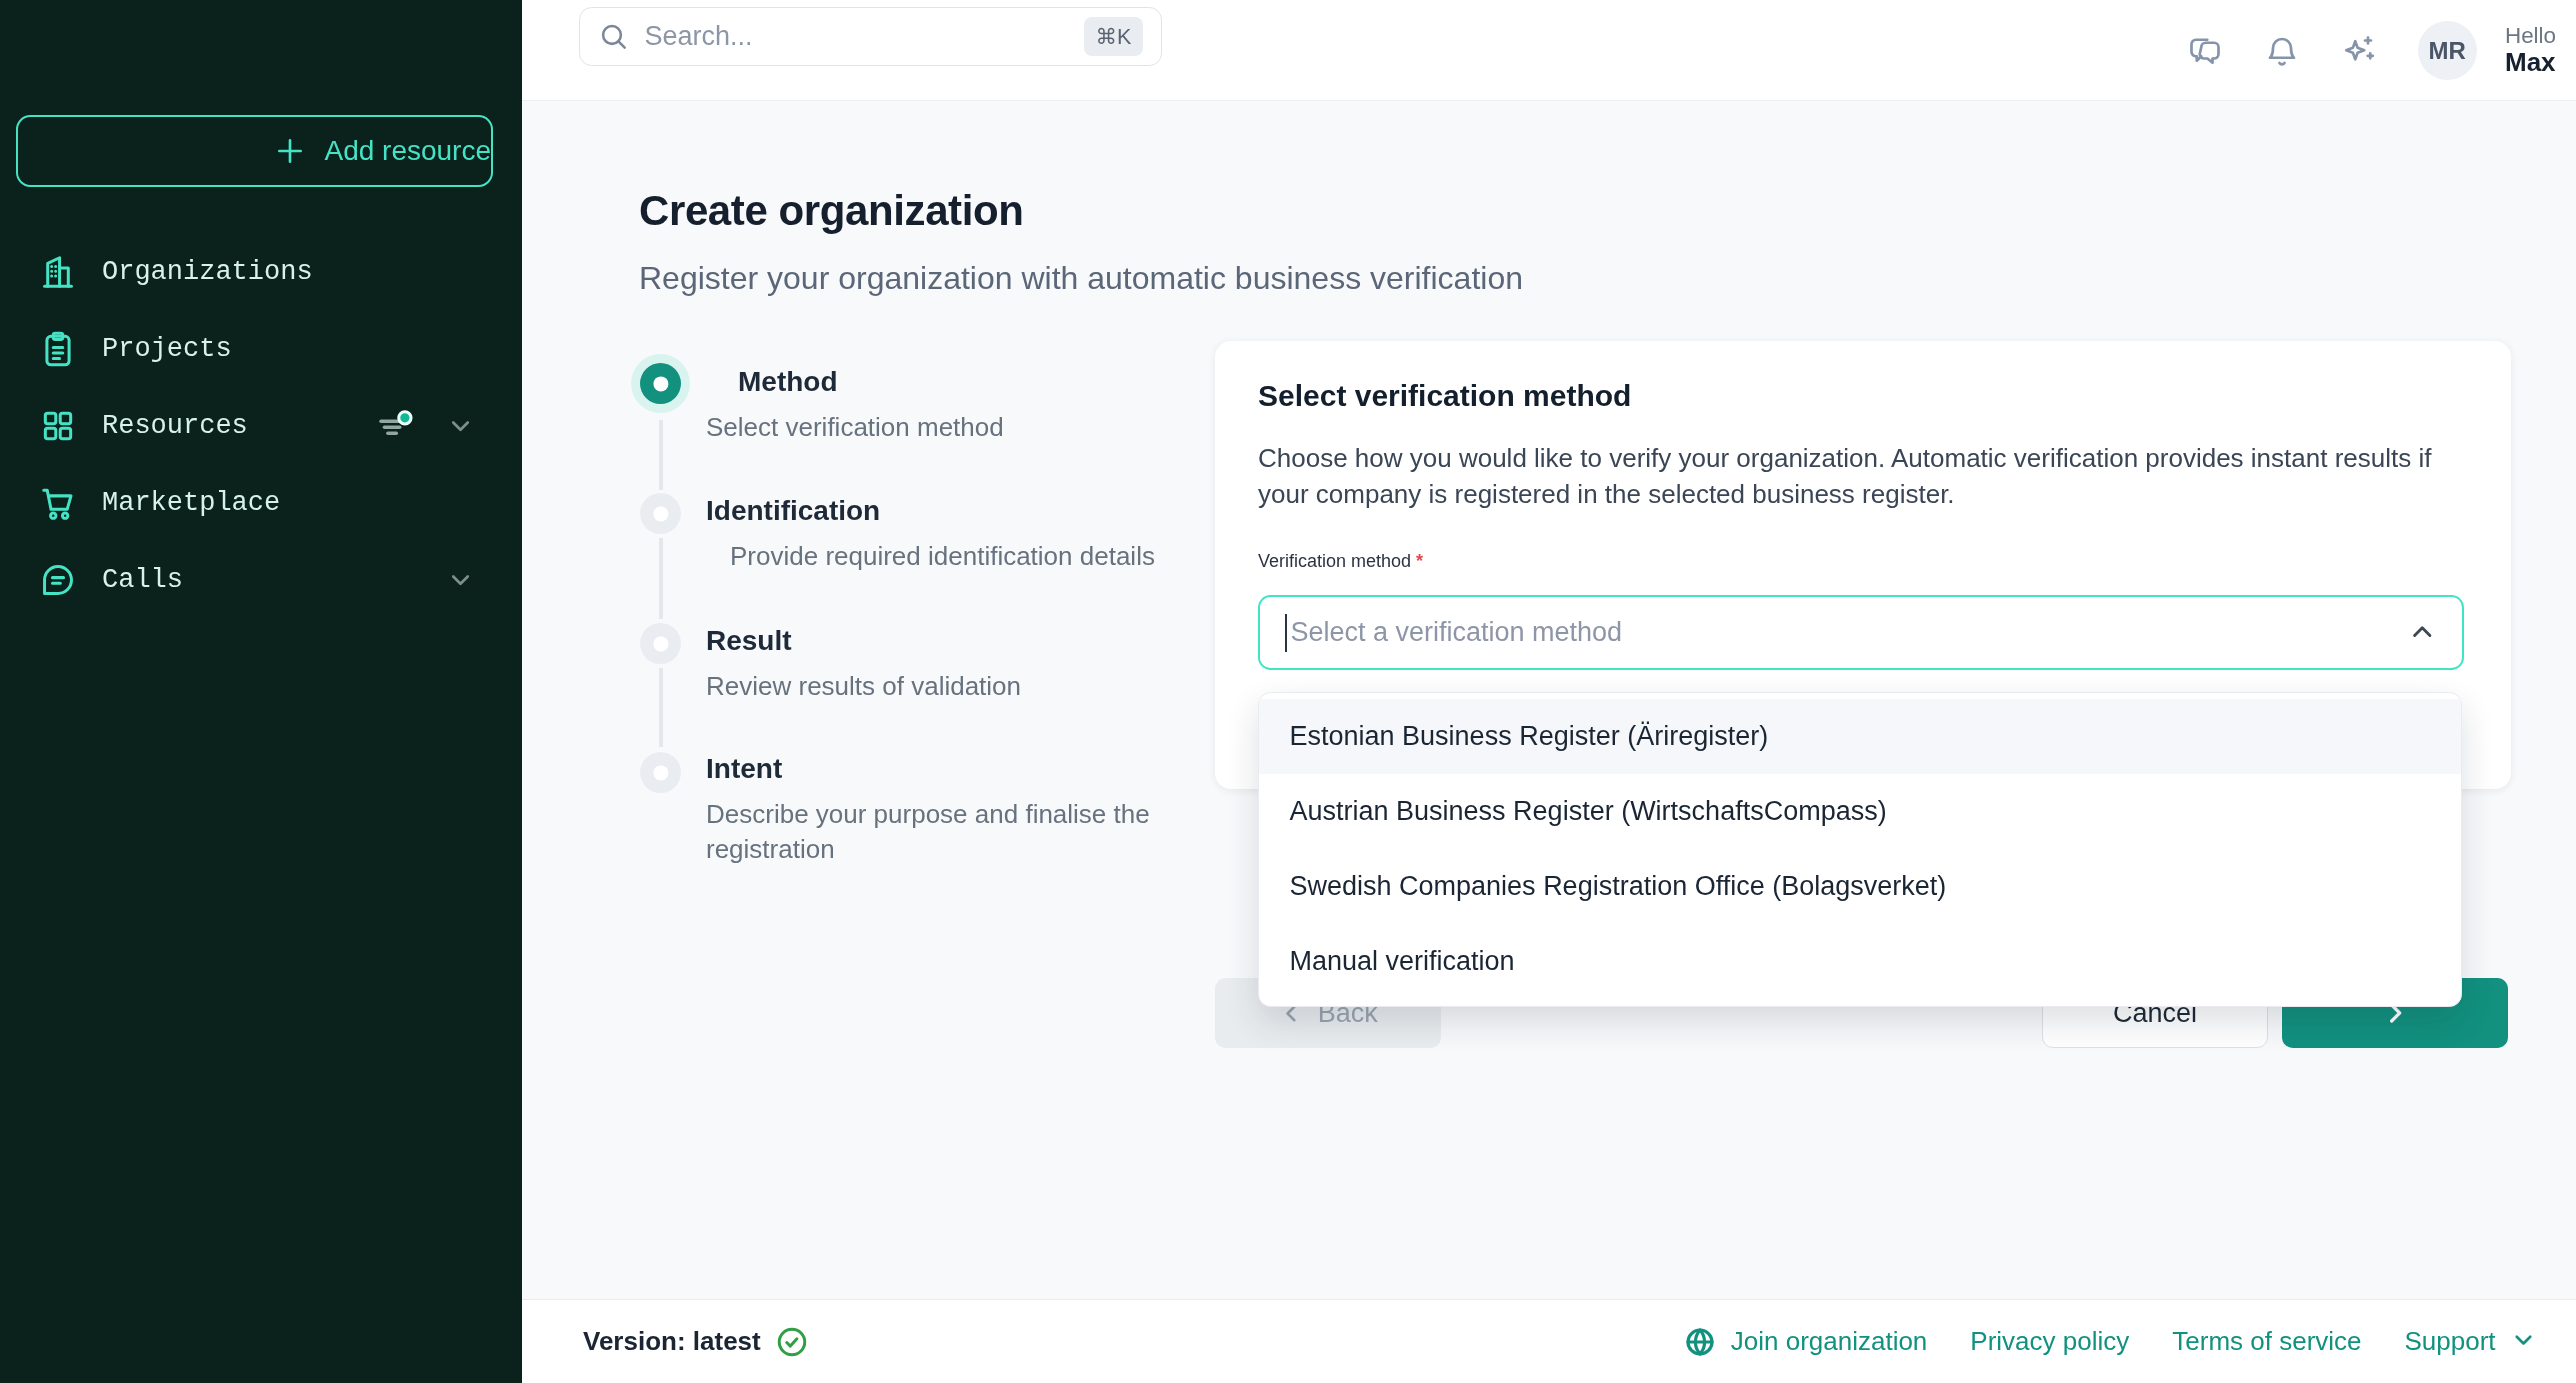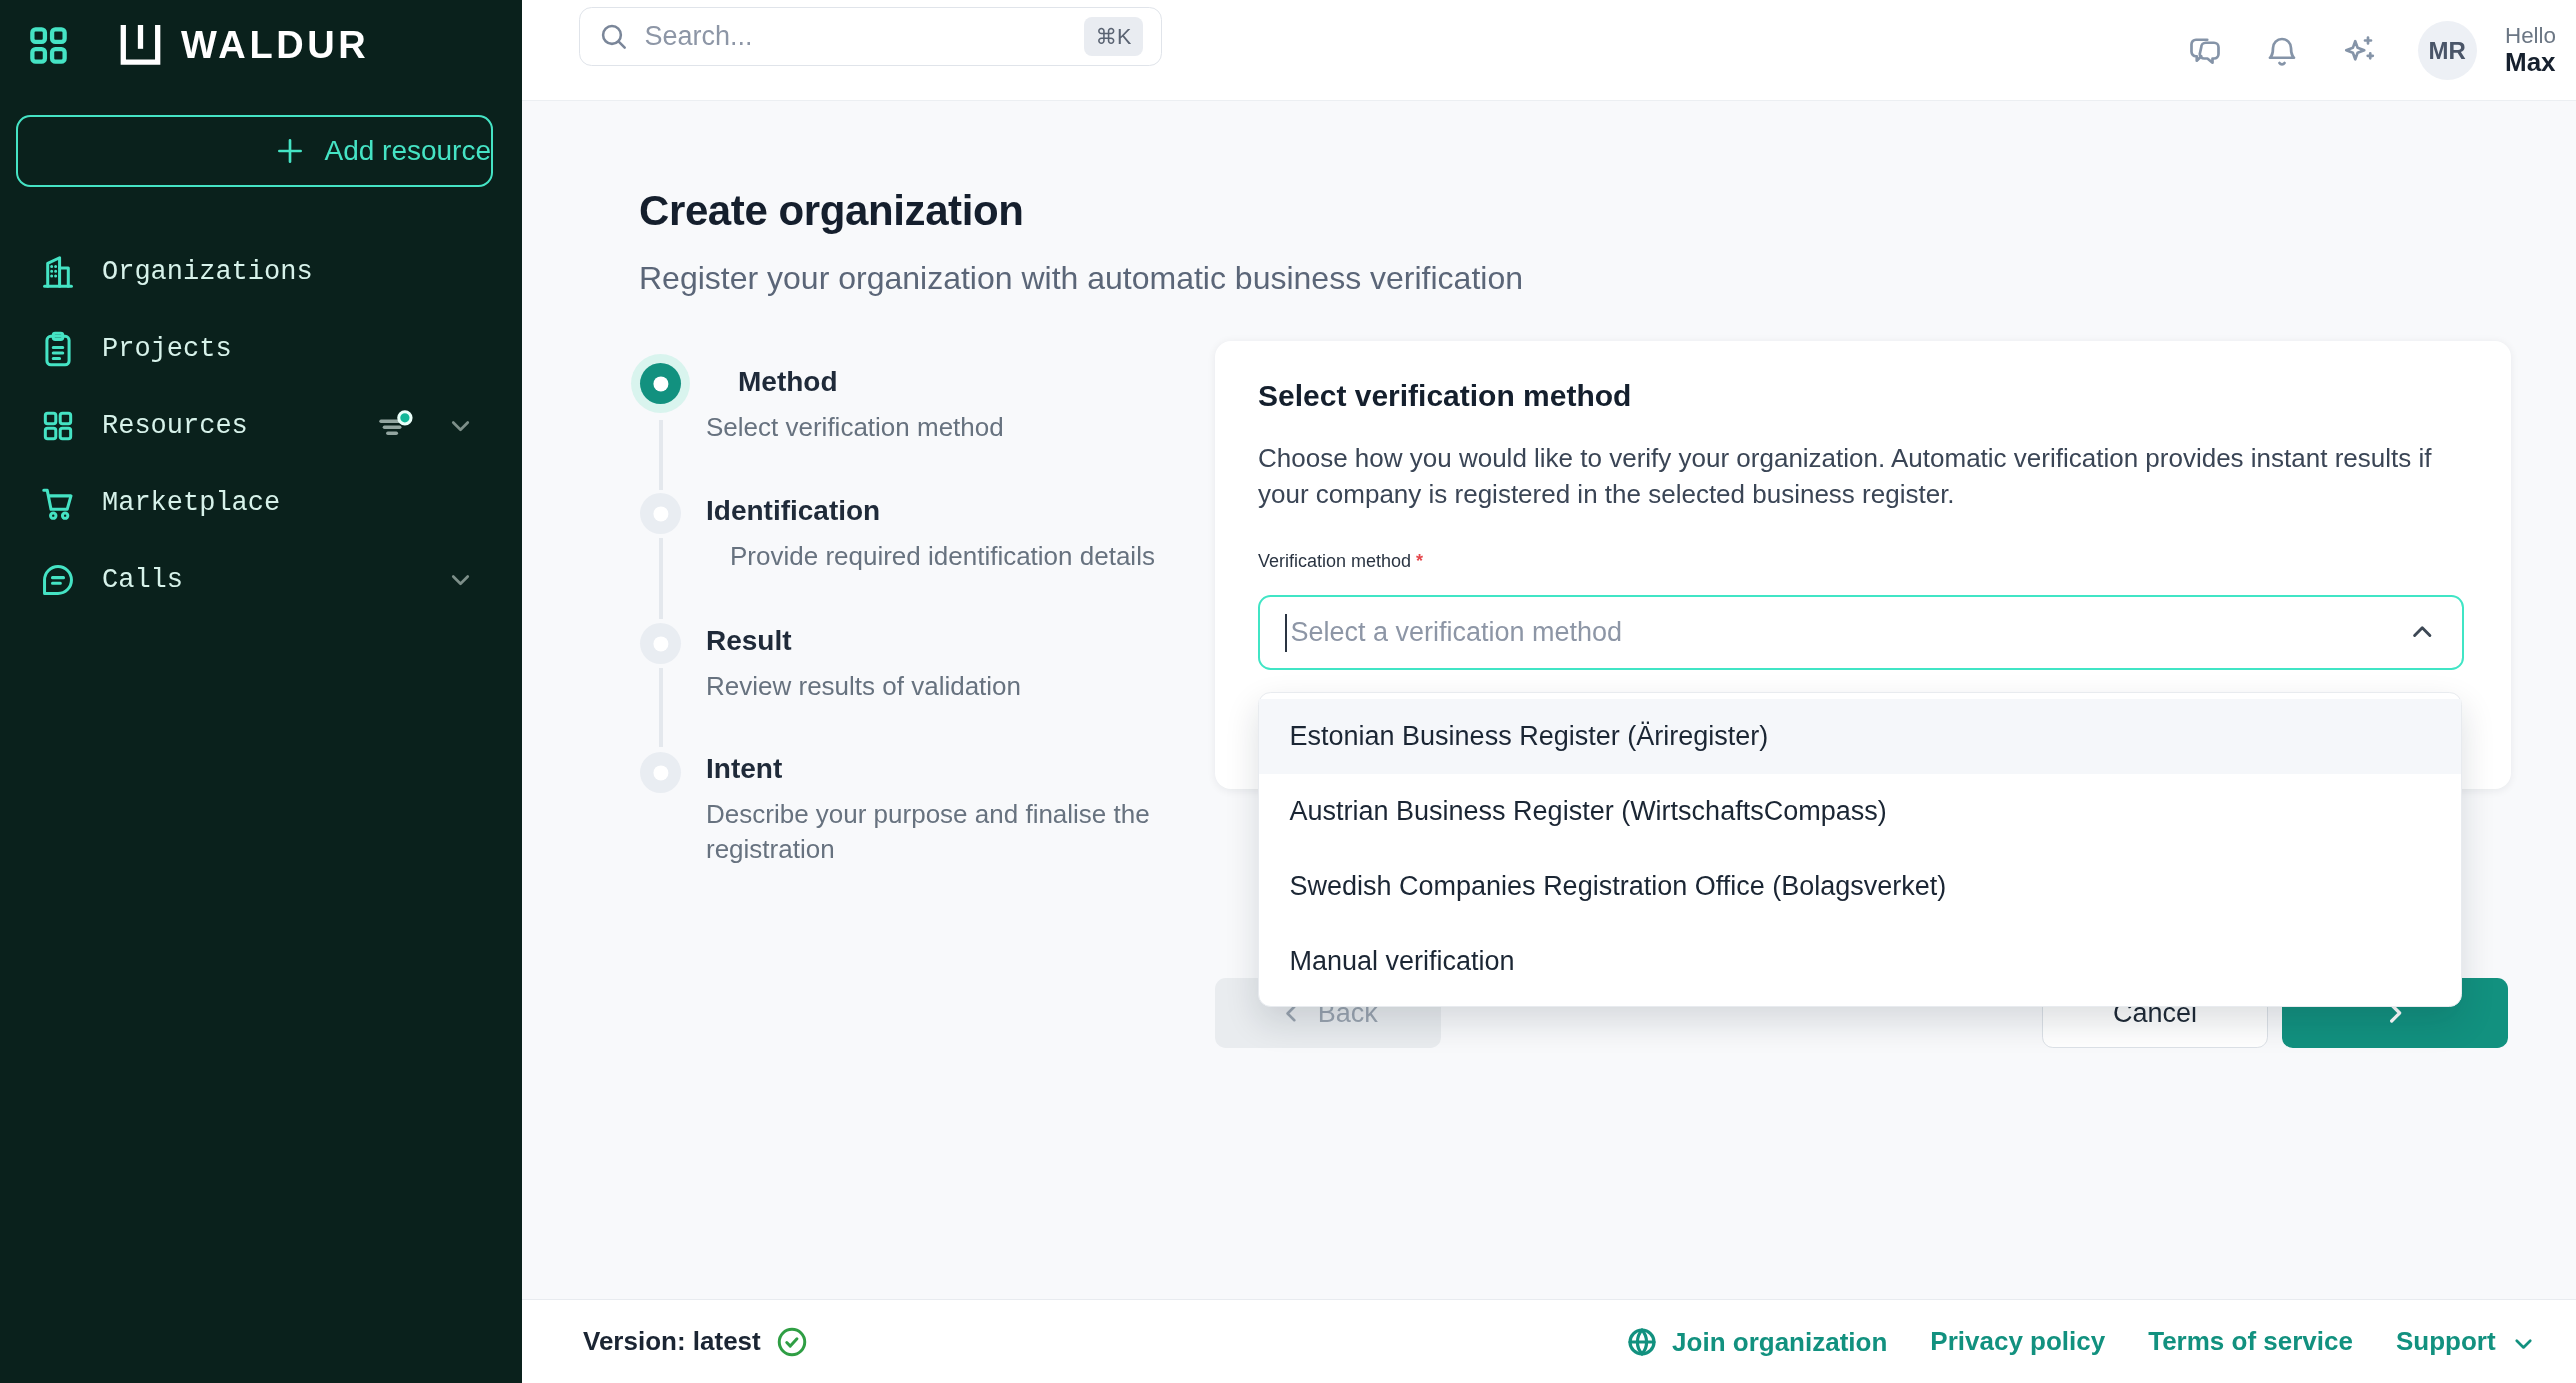--- a/index.html
+++ b/index.html
@@ -112,49 +112,30 @@
 
   
   .footer {
     position:absolute; left:522px; top:1299px; width:2054px; height:84px;
     background:#ffffff; border-top:1.8px solid #e8ebef;
     display:flex; align-items:center; padding:0 39px 0 61px; z-index:4;
   }
   .version { display:flex; align-items:center; gap:14.4px; font-size:26px; font-weight:600; color:#1b2533; }
   .check-ico { width:34px; height:34px; color:#2f9e44; }
   .flinks { margin-left:auto; display:flex; align-items:center; gap:43px; }
-  .flink { display:flex; align-items:flex-end; gap:14.4px; color:#12917f; font-size:26px; font-weight:700; cursor:pointer; }
+  .flink { display:flex; align-items:flex-start; gap:14.4px; color:#12917f; font-size:26px; font-weight:400; cursor:pointer; }
   .globe-ico { width:32px; height:32px; color:#12917f; }
   .chev-dn { width:27px; height:27px; color:#12917f; }
 </style>
 </head>
 <body>
 
 <div class="canvas">
 
   <aside class="sidebar">
-    <div class="sidebar-head">
-      <span class="appgrid">
-        <svg viewBox="0 0 24 24" fill="none" stroke="currentColor" stroke-width="2.4">
-            <rect x="3" y="3" width="7" height="7" rx="1.8"></rect>
-            <rect x="14" y="3" width="7" height="7" rx="1.8"></rect>
-            <rect x="3" y="14" width="7" height="7" rx="1.8"></rect>
-            <rect x="14" y="14" width="7" height="7" rx="1.8"></rect>
-          </svg>
-      </span>
-      <div class="logo">
-        <span class="logo-glyph">
-          <svg viewBox="0 0 34 30" fill="none" stroke="currentColor" stroke-width="4" stroke-linecap="square">
-              <path d="M4 1v27h26V1"></path>
-              <path d="M17 1v15"></path>
-            </svg>
-        </span>
-        <span class="logo-text">WALDUR</span>
-      </div>
-    </div>
 
     <button class="add-resource">
       <svg viewBox="0 0 24 24" fill="none" stroke="currentColor" stroke-width="2" stroke-linecap="round">
           <path d="M12 4v16M4 12h16"></path>
         </svg>
       <span>Add resource</span>
     </button>
 
     <nav class="sidenav">
       <div class="nav-item">

